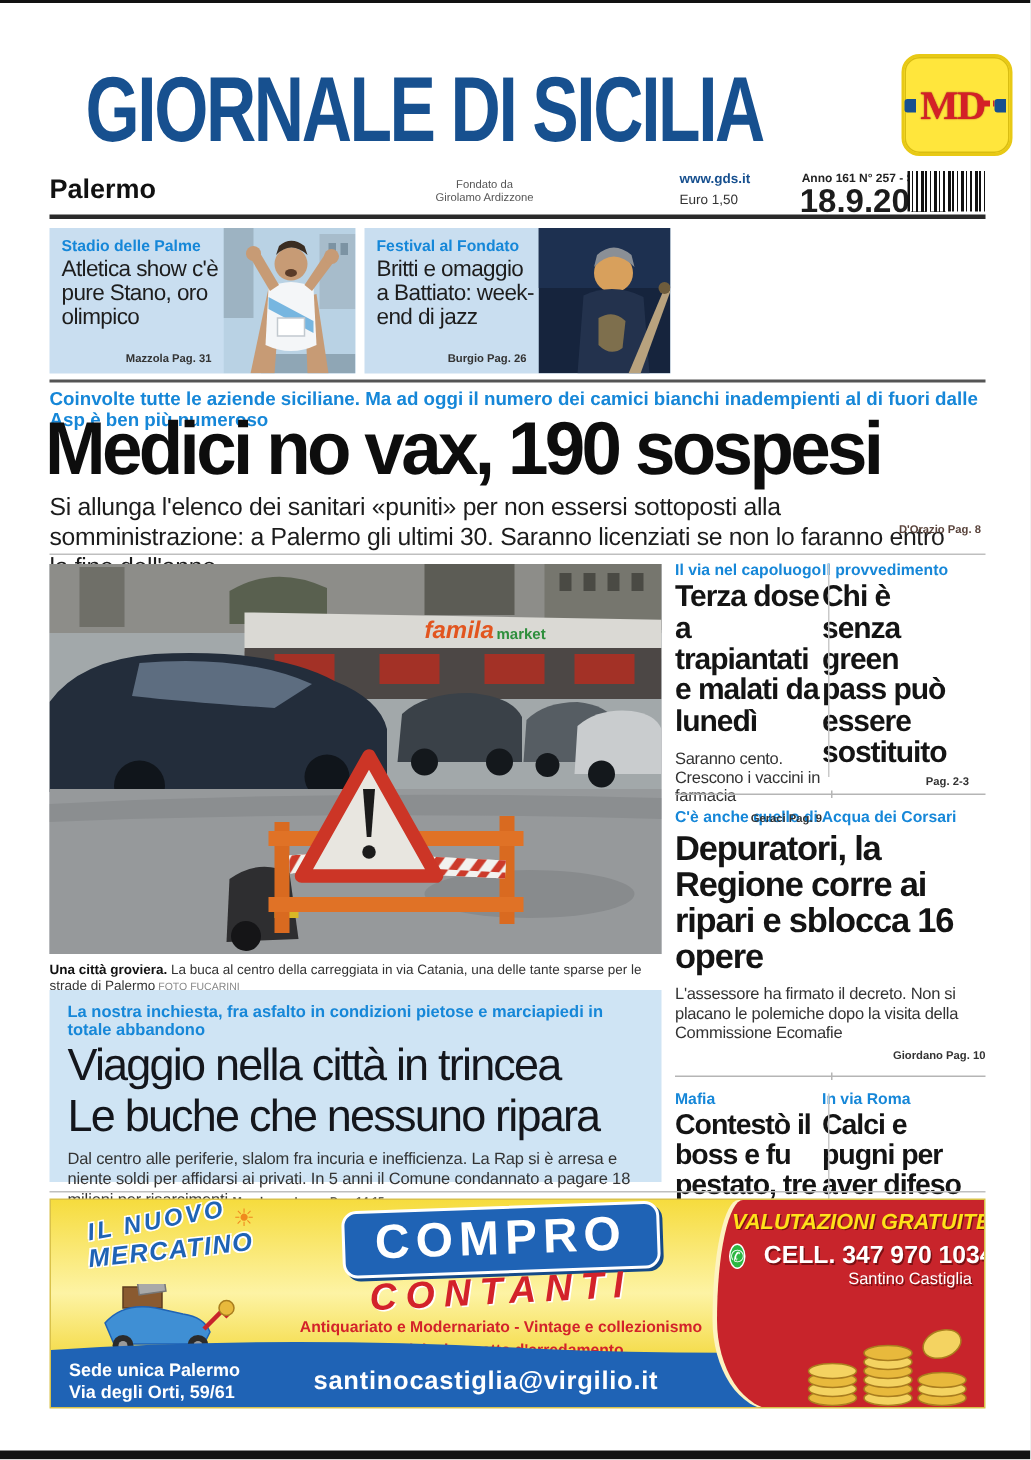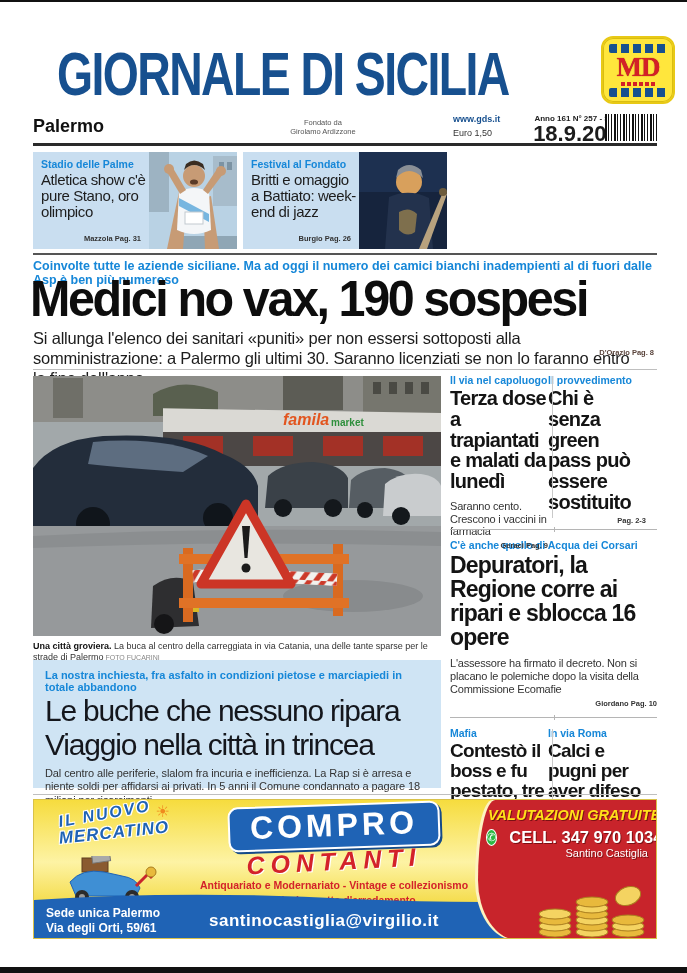--- a/index.html
+++ b/index.html
@@ -15,21 +15,21 @@
   
   .masthead { position:absolute; left:33px; top:34px; width:624px; height:78px;margin-left:24px; }
   .mast-title {
     position:absolute; left:0; top:2px; white-space:nowrap;
     font-size:58px; font-weight:bold; color:#17508f; letter-spacing:-2px;
     transform:scaleX(0.80) scaleY(1.06); transform-origin:left top;
   }
   .md-logo {
     position:absolute; right:6px; top:0; width:74px; height:68px;
     background:#ffe63c; border-radius:12px; border:2px solid #e8c915;
-    display:flex; flex-direction:column; align-items:center; justify-content:center;
+    display:flex; flex-direction:row; align-items:center; justify-content:space-between;
     box-shadow:0 0 0 1px #d9bd12 inset;
   }
   .md-dashes { width:58px; height:9px;
     background:repeating-linear-gradient(90deg,#17508f 0 8px,transparent 8px 12px);
     border-radius:2px; }
   .md-text { font-size:27px; font-weight:bold; color:#d42027; font-family:"Liberation Serif", serif;
     letter-spacing:-1px; line-height:1; margin:1px 0; text-shadow:0 0 1px #8c1318; }
   .md-subdash { width:34px; height:4px;
     background:repeating-linear-gradient(90deg,#d42027 0 4px,transparent 4px 6px); margin-bottom:2px; }
 
@@ -318,22 +318,22 @@
         <div class="kicker-sm">In via Roma</div>
         <div class="col-title" style="font-size:19px">Calci e pugni per aver difeso le amiche: caccia al branco</div>
         <div class="col-sum" style="margin-top:5px">I giovani sono stati picchiati, hanno riportato traumi e contusioni</div>
         <div class="col-by">Tranchina Pag. 16</div>
       </div>
     </div>
   </div>
 
   <div class="inchiesta">
     <div class="inch-kicker">La nostra inchiesta, fra asfalto in condizioni pietose e marciapiedi in totale abbandono</div>
+    <div class="inch-title">Viaggio nella città in trincea</div>
     <div class="inch-title">Le buche che nessuno ripara</div>
-    <div class="inch-title">Viaggio nella città in trincea</div>
     <div class="inch-sum"><span>Dal centro alle periferie, slalom fra incuria e inefficienza. La Rap si è arresa e niente soldi per affidarsi ai privati. In 5 anni il Comune condannato a pagare 18 milioni per risarcimenti</span> <b style="font-size:7.5px">Macaluso e Leone Pag. 14-15</b></div>
   </div>
 
   <div class="rule-thin" style="top:792px"></div>
 
   <div class="ad">
 
     <div class="ad-logo">
       <span class="ad-logo-l1">IL NUOVO</span>
       <span class="ad-sun">☀</span>

